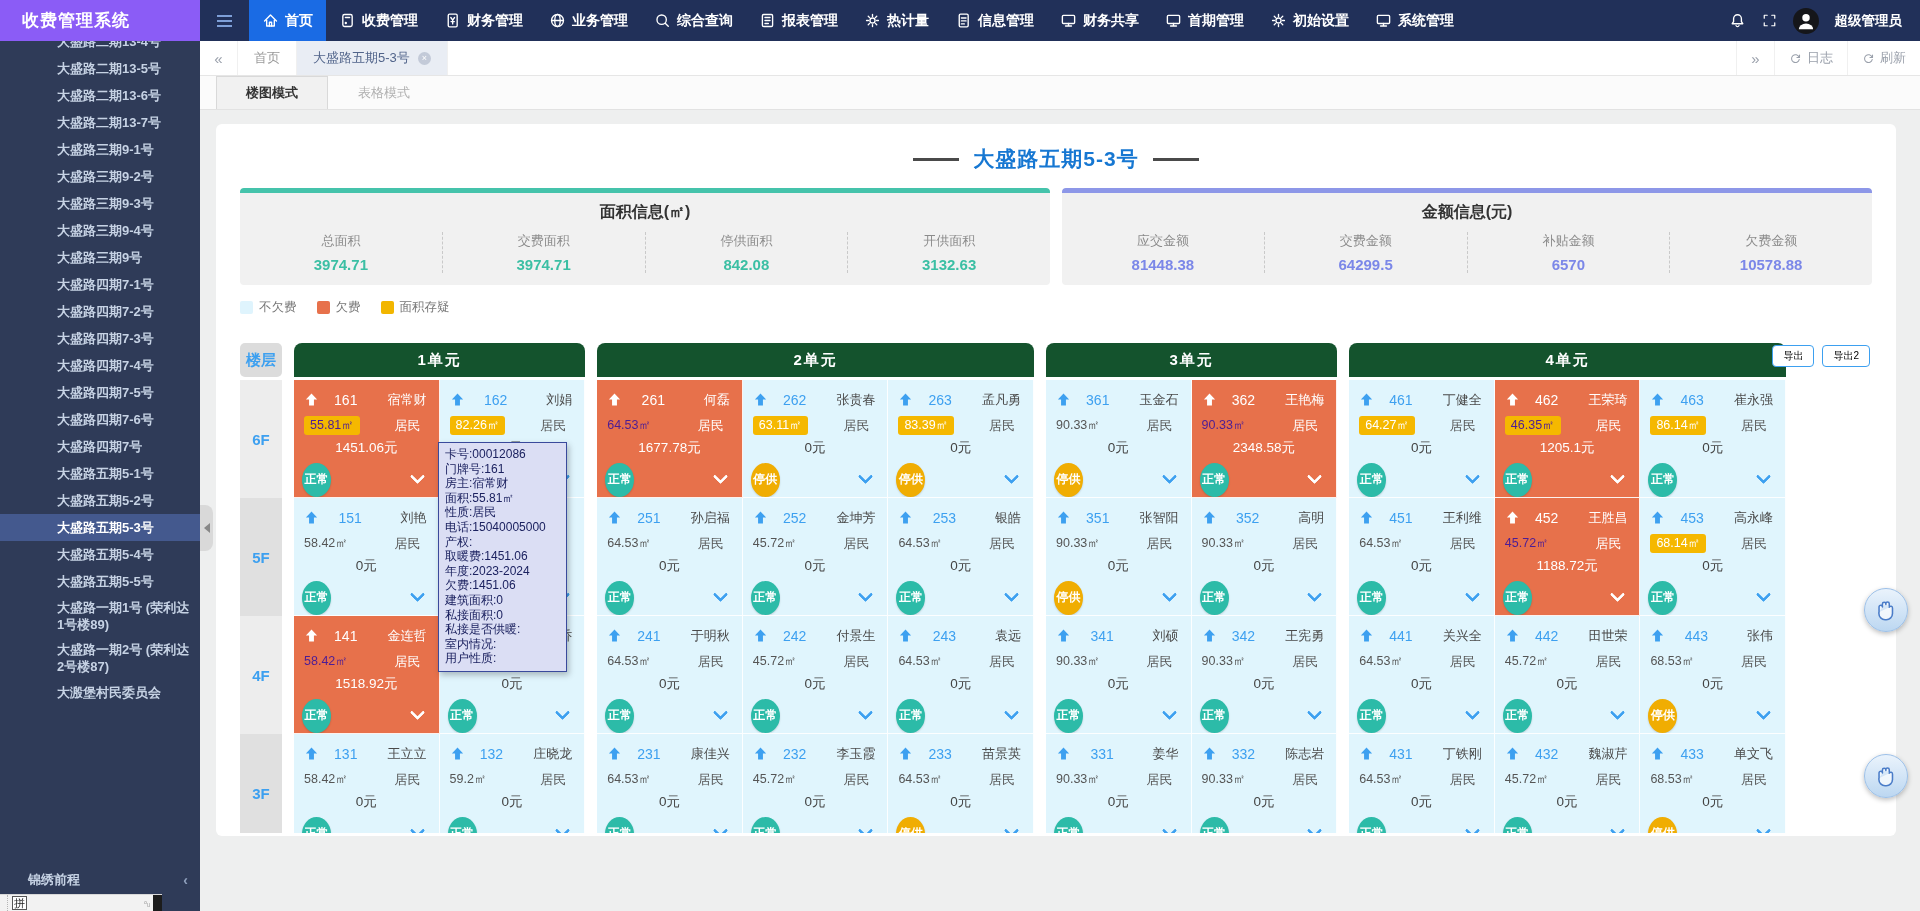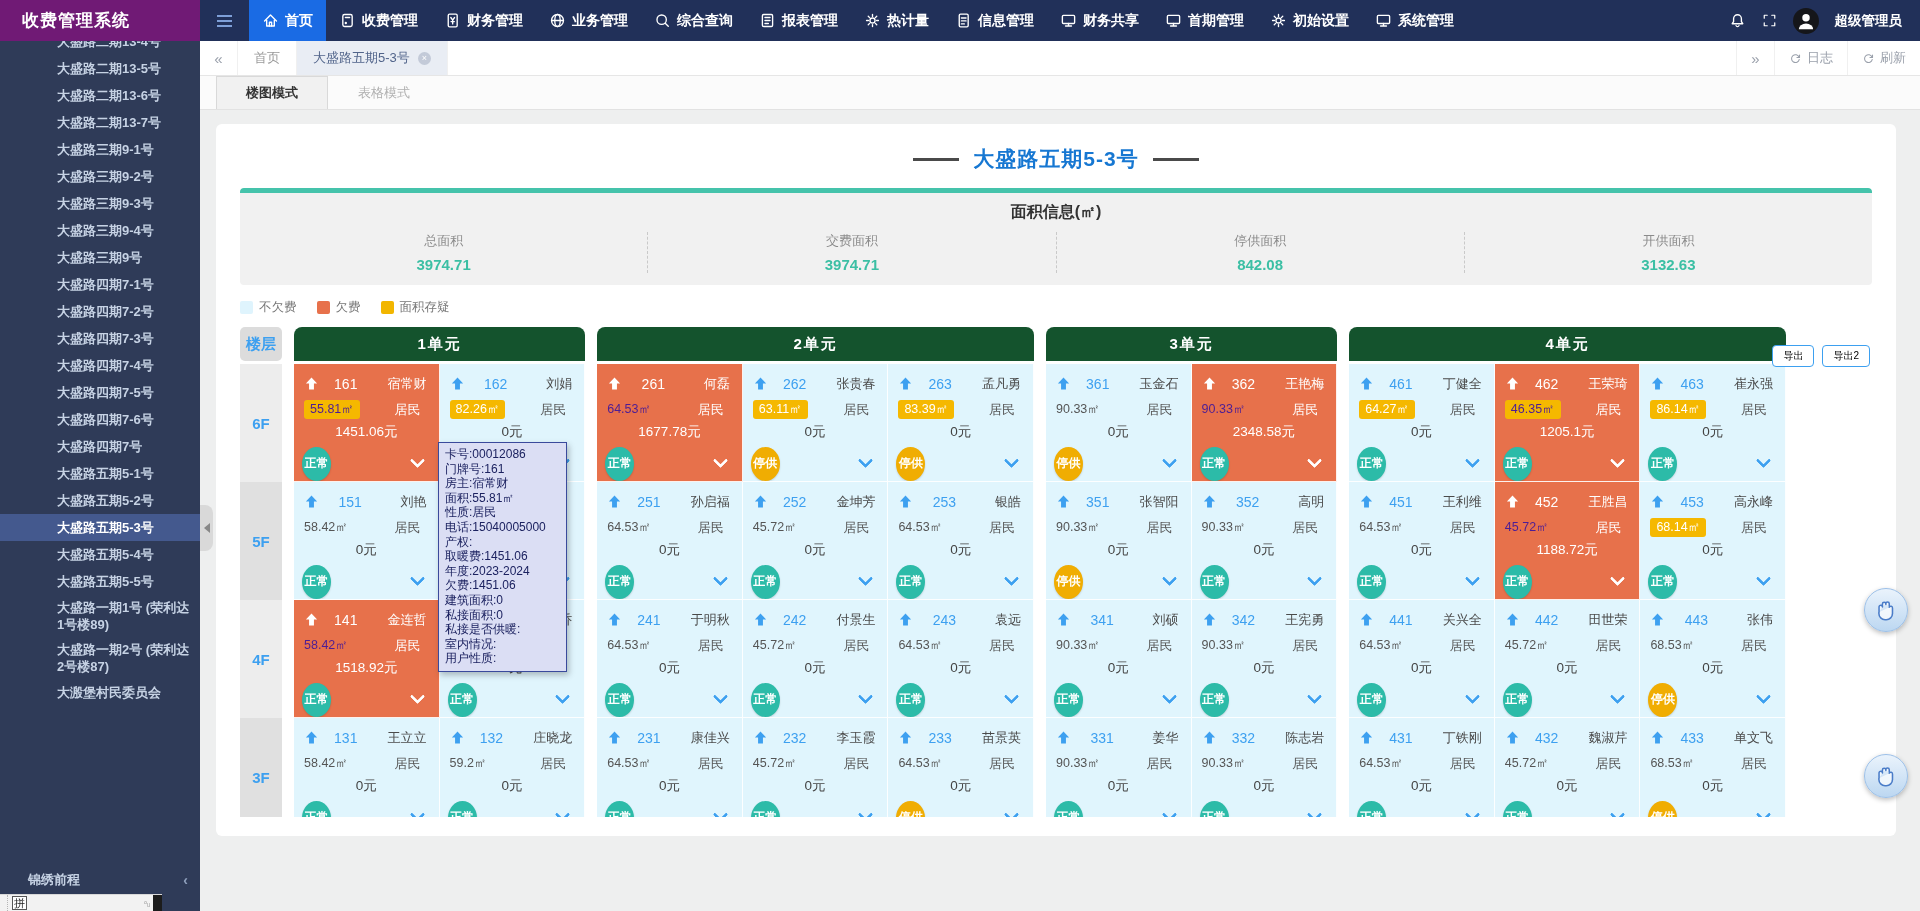--- a/index.html
+++ b/index.html
@@ -1,21 +1,21 @@
 <!DOCTYPE html>
 <html><head>
 <meta charset="utf-8">
 <style>
   * { margin:0; padding:0; box-sizing:border-box; }
   html,body { width:1920px; height:911px; overflow:hidden; font-family:"Liberation Sans","DejaVu Sans",sans-serif; background:#eeefef; }
   .app { position:relative; width:1920px; height:911px; }
 
   
   .topnav { position:absolute; top:0; left:0; right:0; height:41px; background:#213059; display:flex; align-items:stretch; color:#fff; z-index:50; }
-  .logo { width:200px; display:flex; align-items:center; padding-left:22px; font-size:17px; font-weight:bold; letter-spacing:1px; background:#701a75; }
+  .logo { width:200px; display:flex; align-items:center; padding-left:22px; font-size:17px; font-weight:bold; letter-spacing:1px; background:#8b5cf6; }
   .hamburger { display:flex; flex-direction:column; justify-content:center; gap:3px; padding:0 17px; cursor:pointer; }
   .hamburger i { display:block; width:15px; height:2px; background:#7e9fd8; }
   .nav-items { display:flex; align-items:stretch; }
   .nav-item { display:flex; align-items:center; gap:6px; padding:0 13px; font-size:14px; font-weight:bold; color:#fff; cursor:pointer; white-space:nowrap; }
   .nav-item.active { background:#1a6be4; }
   .nav-item svg { display:block; }
   .nav-right { margin-left:auto; display:flex; align-items:center; gap:16px; padding-right:18px; }
   .nav-right .ico { color:#fff; display:flex; align-items:center; cursor:pointer; }
   .avatar { width:26px; height:26px; border-radius:50%; background:#15161a; display:flex; align-items:center; justify-content:center; overflow:hidden; }
   .username { font-size:13.5px; font-weight:bold; }
@@ -66,21 +66,21 @@
 
   
   .board { position:relative; margin-top:10px; }
   .legend-row { display:flex; align-items:center; gap:8px; height:24px; }
   .legend-item { display:flex; align-items:center; gap:6px; margin-right:12px; }
   .legend-swatch { width:13px; height:13px; border-radius:2px; }
   .legend-label { font-size:12.5px; color:#777; }
   .export-wrap { position:absolute; right:2px; top:30px; display:flex; gap:8px; z-index:6; }
   .export-btn { border:1px solid #3da0f0; color:#000000; background:#fff; font-size:10px; padding:3px 10px; border-radius:4px; cursor:pointer;margin-top:20px; }
 
-  .grid-viewport { margin-top:8px; height:490px; overflow:hidden; }
+  .grid-viewport { margin-top:24px; height:490px; overflow:hidden; }
   .grid { display:flex; gap:12px; width:calc(100% - 86px); }
   .floor-col { width:42px; flex:none; display:flex; flex-direction:column; }
   .floor-head { height:34px; margin-bottom:3px; background:#dcdcdc; border-radius:5px; color:#3da0f0; font-weight:bold; font-size:15px; display:flex; align-items:center; justify-content:center; }
   .floor-label { height:118px; display:flex; align-items:center; justify-content:center; color:#3da0f0; font-weight:bold; font-size:15px; }
   .floor-label.alt0 { background:#ededed; }
   .floor-label.alt1 { background:#e0e0e0; }
   .unit { display:flex; flex-direction:column; min-width:0; }
   .unit-head { height:34px; margin-bottom:3px; background:#14532d; border-radius:8px 8px 0 0; color:#fff; font-weight:bold; font-size:15px; display:flex; align-items:center; justify-content:center; letter-spacing:2px; }
   .floor-row { display:flex; height:118px; }
   .cell { flex:1; min-width:0; background:#e0f5fd; border-right:1px solid rgba(255,255,255,.9); border-bottom:1px solid rgba(255,255,255,.9); padding:7px 8px 0; display:flex; flex-direction:column; overflow:hidden; cursor:pointer; }
@@ -363,20 +363,42 @@
                 <div class="ic-stat">
                   <div class="ic-label">停供面积</div>
                   <div class="ic-value" style="color: rgb(59, 191, 164);">842.08</div>
                 </div>
                 <div class="ic-stat">
                   <div class="ic-label">开供面积</div>
                   <div class="ic-value" style="color: rgb(59, 191, 164);">3132.63</div>
                 </div>
               </div>
             </div>
+            <div class="info-card">
+              <div class="ic-accent" style="background: rgb(141, 151, 232);"></div>
+              <div class="ic-title">金额信息(元)</div>
+              <div class="ic-stats">
+                <div class="ic-stat">
+                  <div class="ic-label">应交金额</div>
+                  <div class="ic-value" style="color: rgb(123, 135, 232);">81448.38</div>
+                </div>
+                <div class="ic-stat">
+                  <div class="ic-label">交费金额</div>
+                  <div class="ic-value" style="color: rgb(123, 135, 232);">64299.5</div>
+                </div>
+                <div class="ic-stat">
+                  <div class="ic-label">补贴金额</div>
+                  <div class="ic-value" style="color: rgb(123, 135, 232);">6570</div>
+                </div>
+                <div class="ic-stat">
+                  <div class="ic-label">欠费金额</div>
+                  <div class="ic-value" style="color: rgb(123, 135, 232);">10578.88</div>
+                </div>
+              </div>
+            </div>
           </div>
 
         <div class="board">
           <div class="legend-row" id="legend">
               <span class="legend-item">
                 <span class="legend-swatch" style="background: rgb(223, 244, 253);"></span>
                 <span class="legend-label">不欠费</span>
               </span>
               <span class="legend-item">
                 <span class="legend-swatch" style="background: rgb(231, 113, 75);"></span>

